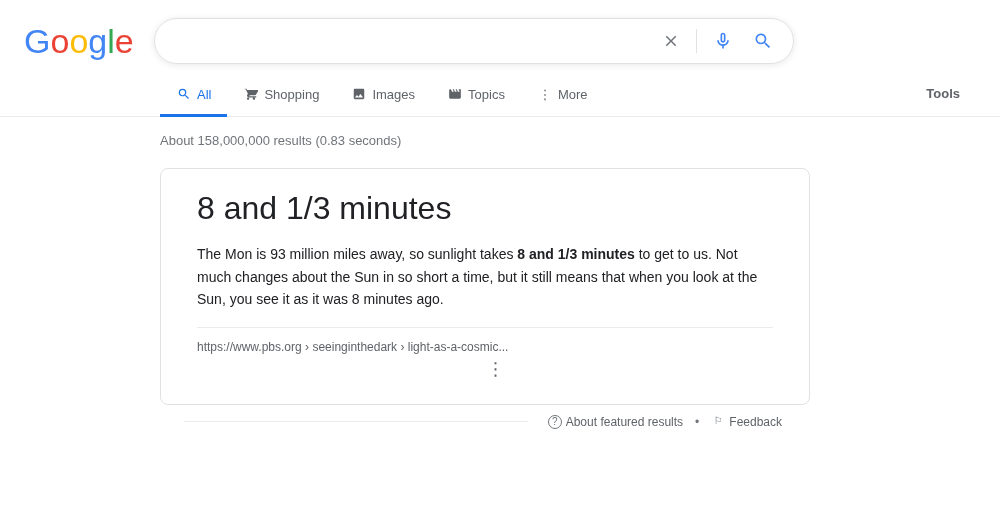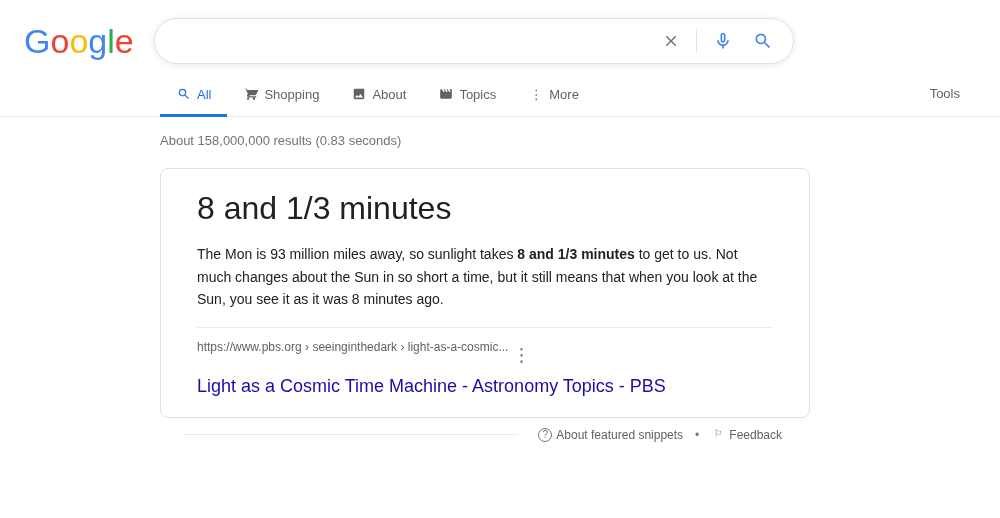--- a/index.html
+++ b/index.html
@@ -120,20 +120,21 @@
       width: 16px;
       height: 16px;
       display: inline-flex;
       align-items: center;
       justify-content: center;
       font-size: 13px;
     }
 
     .tools-tab {
       margin-left: auto;
+      font-weight: bold;
     }
 
     
     .main-content {
       padding: 16px 24px 0 160px;
     }
 
     .results-count {
       font-size: 13px;
       color: #70757a;
@@ -318,21 +319,21 @@
         </svg>
     </span>
     <span>Shopping</span>
   </a>
   <a class="nav-tab">
     <span class="tab-icon">
       <svg width="14" height="14" viewBox="0 0 24 24" fill="#5f6368">
           <path d="M21 19V5c0-1.1-.9-2-2-2H5c-1.1 0-2 .9-2 2v14c0 1.1.9 2 2 2h14c1.1 0 2-.9 2-2zM8.5 13.5l2.5 3.01L14.5 12l4.5 6H5l3.5-4.5z"></path>
         </svg>
     </span>
-    <span>About</span>
+    <span>Images</span>
   </a>
   <a class="nav-tab">
     <span class="tab-icon">
       <svg width="14" height="14" viewBox="0 0 24 24" fill="#5f6368">
           <path d="M18 4l2 4h-3l-2-4h-2l2 4h-3l-2-4H8l2 4H7L5 4H4c-1.1 0-1.99.9-1.99 2L2 18c0 1.1.9 2 2 2h16c1.1 0 2-.9 2-2V4h-4z"></path>
         </svg>
     </span>
     <span>Topics</span>
   </a>
   <a class="nav-tab">
@@ -348,34 +349,33 @@
   <div class="results-count">About 158,000,000 results (0.83 seconds)</div>
 
   <div class="featured-snippet">
     <div class="snippet-answer">8 and 1/3 minutes</div>
     <div class="snippet-text">
       <span>The Mon is 93 million miles away, so sunlight takes </span><strong>8 and 1/3 minutes</strong><span> to get to us. Not much changes about the Sun in so short a time, but it still means that when you look at the Sun, you see it as it was 8 minutes ago.</span>
     </div>
 
     <div class="snippet-source">
       <div>
-        <div style="display:flex; align-items:flex-start; gap:0;">
+        <div style="display:flex; align-items:flex-end; gap:0;flex-direction:column;">
           <span class="snippet-url">https://www.pbs.org › seeinginthedark › light-as-a-cosmic...</span>
           <span class="more-dots">⋮</span>
         </div>
-        <a class="snippet-title">Light as a Cosmic Time Machine - Astronomy Topics - PBS</a>
       </div>
     </div>
   </div>
 
   <div class="snippet-meta">
     <span style="flex:1; height:1px; background:#ebebeb; margin-right:8px;"></span>
     <button class="snippet-footer-btn">
       <span class="question-icon">?</span>
-      <span>About featured snippets</span>
+      <span>About featured results</span>
     </button>
     <span class="dot-sep">•</span>
     <button class="snippet-footer-btn">
       <span class="flag-icon">⚐</span>
       <span>Feedback</span>
     </button>
   </div>
 </div>
 
 </body></html>

